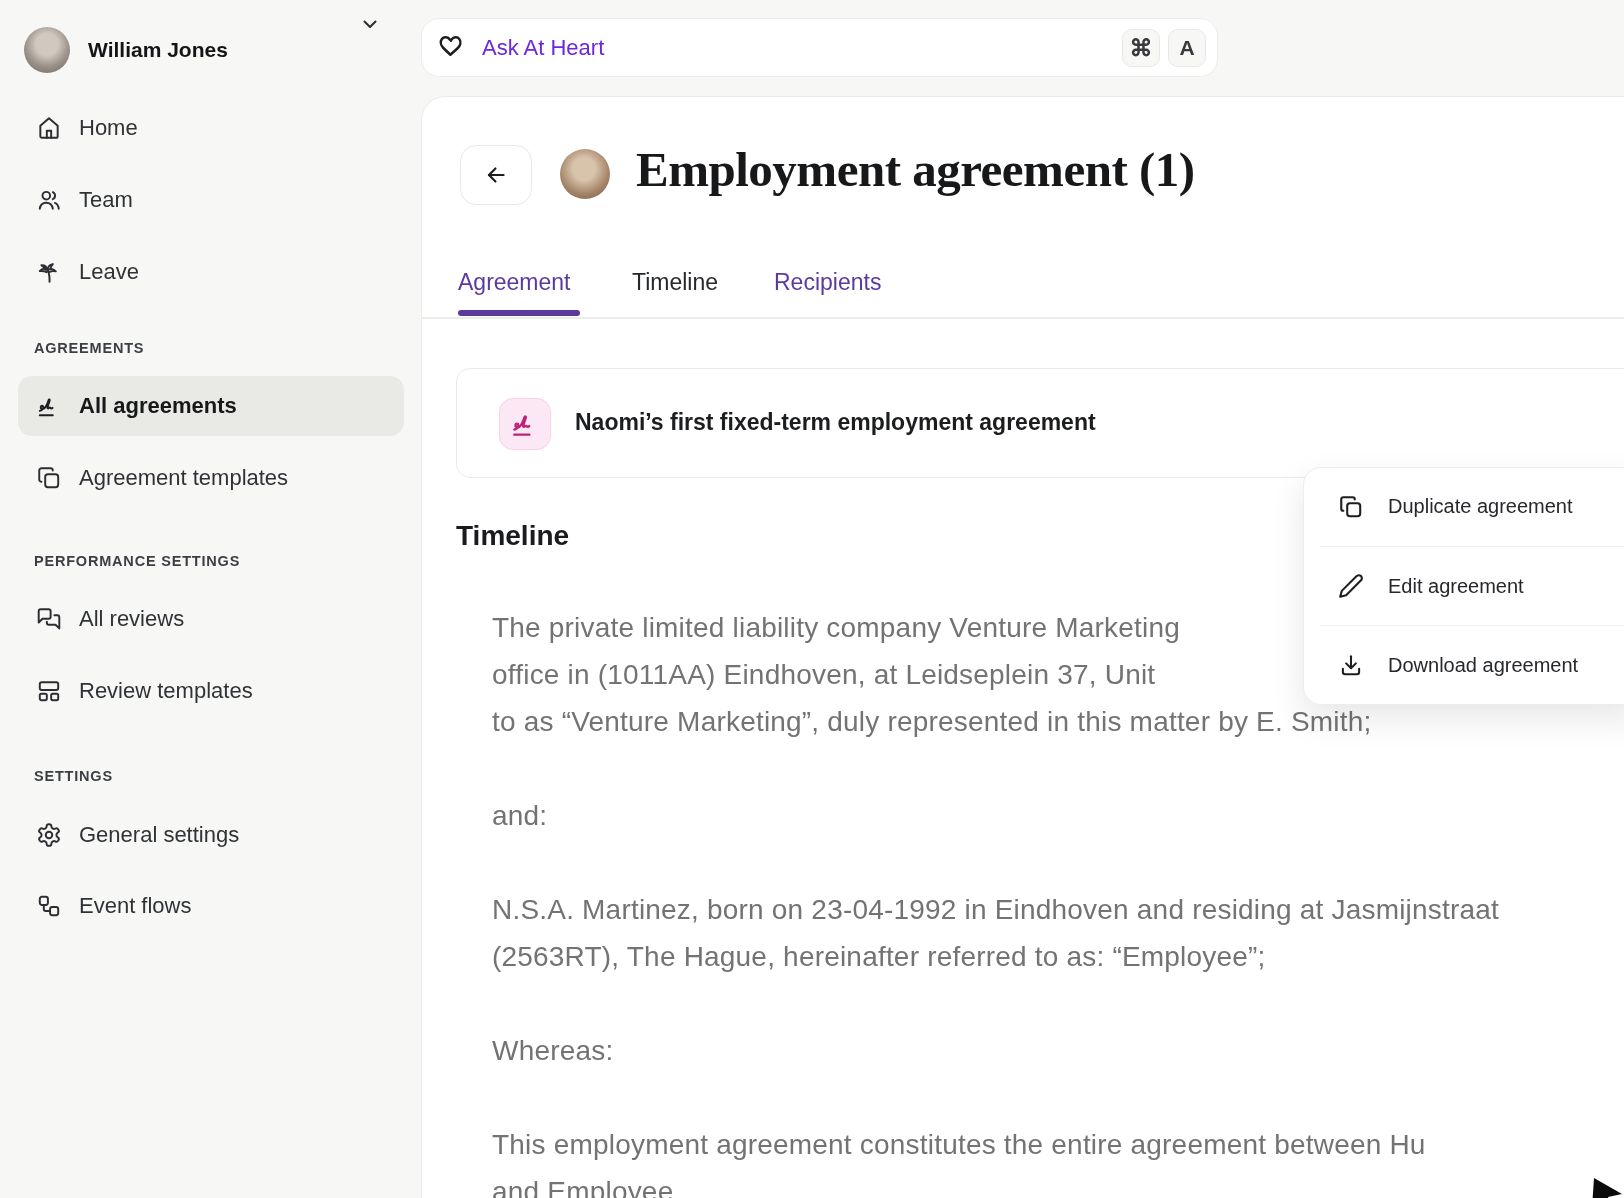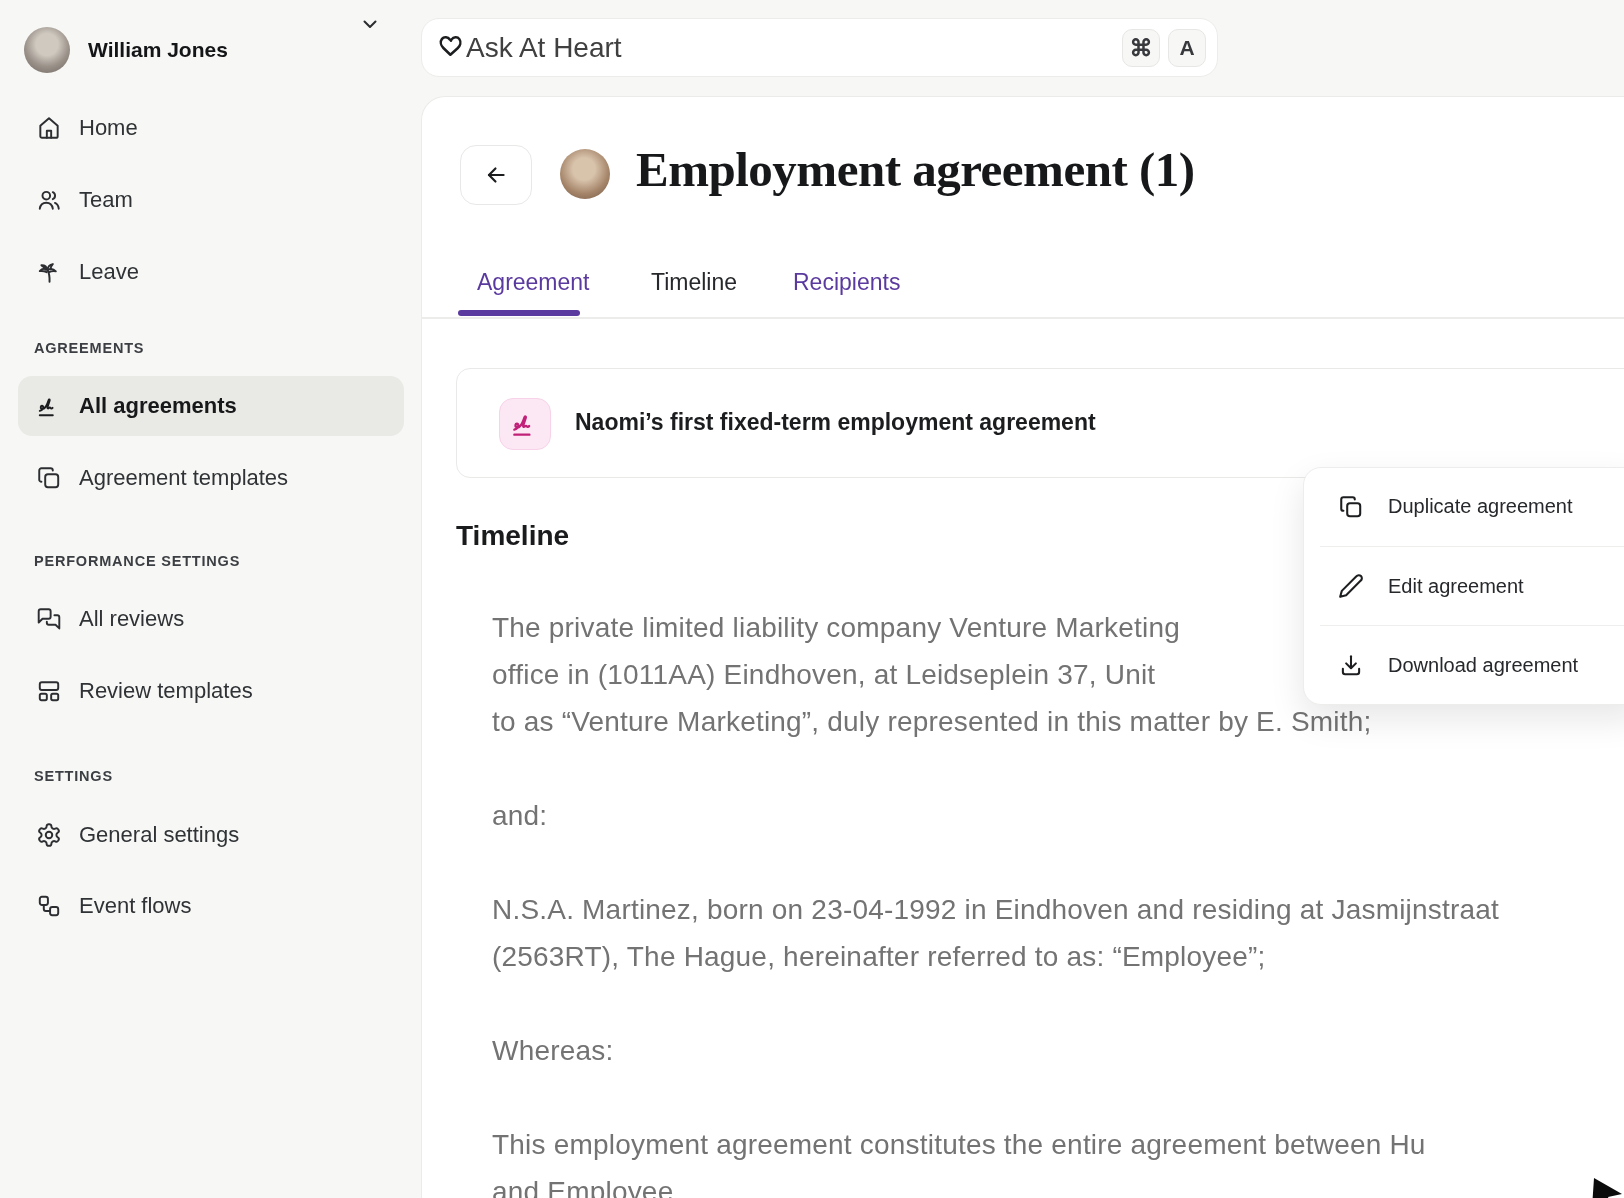--- a/index.html
+++ b/index.html
@@ -23,38 +23,38 @@
   .nav-label{font-size:22px;color:#303336;}
   .section-label{left:34px;font-size:14.5px;font-weight:600;letter-spacing:.8px;color:#3b3e42;}
   .pill{left:18px;top:376px;width:386px;height:60px;background:#e9e9e6;border-radius:14px;
     display:flex;align-items:center;gap:17px;padding-left:18px;box-sizing:border-box;cursor:pointer;}
   .pill .nav-label{font-weight:600;color:#17181a;}
 
   
   .searchbar{left:421px;top:18px;width:797px;height:59px;background:#fff;border:1px solid #ececea;
     border-radius:18px;box-sizing:border-box;display:flex;align-items:center;cursor:text;}
   .search-logo{margin-left:14px;}
-  .search-text{margin-left:0;font-size:28px;color:#404040;}
+  .search-text{margin-left:16px;font-size:22px;color:#6d28d9;}
   .kbd{position:absolute;top:29px;width:38px;height:38px;background:#f7f7f5;border:1px solid #e7e7e5;
     border-radius:10px;display:flex;align-items:center;justify-content:center;
     font-weight:600;color:#37393c;box-sizing:border-box;}
   .kbd-cmd{left:1122px;font-size:23px;}
   .kbd-a{left:1168px;font-size:21px;}
 
   
   .main-panel{left:421px;top:96px;width:1400px;height:1200px;background:#fff;
     border-top:1px solid #ebebe9;border-left:1px solid #ebebe9;border-radius:24px 0 0 0;}
   .back-btn{left:460px;top:145px;width:72px;height:60px;background:#fff;border:1px solid #e8e8e6;
     border-radius:16px;display:flex;align-items:center;justify-content:center;cursor:pointer;box-sizing:border-box;}
   .title-avatar{left:560px;top:149px;width:50px;height:50px;border-radius:50%;
     background:radial-gradient(circle at 48% 40%,#d8c3ab 0 28%,#a5856a 62%,#6e553f 100%);}
   .page-title{left:636px;top:141px;font-family:"Liberation Serif",serif;font-weight:700;
     font-size:49px;color:#17181a;letter-spacing:-.5px;}
 
-  .tab{top:269px;font-size:23px;cursor:pointer;margin-left:19px;}
+  .tab{top:269px;font-size:23px;cursor:pointer;}
   .tab-agreement{left:458px;color:#5b3aa0;font-weight:500;}
   .tab-timeline{left:632px;color:#26282b;}
   .tab-recipients{left:774px;color:#5b3aa0;font-weight:500;}
   .tab-underline{left:458px;top:310px;width:122px;height:6px;border-radius:3px;background:#5b3aa0;}
   .tabs-hairline{left:421px;top:317px;width:1203px;height:1.5px;background:#ececea;}
 
   
   .doc-card{left:456px;top:368px;width:1200px;height:110px;border:1.5px solid #e9e9e7;border-radius:14px;
     box-sizing:border-box;background:#fff;cursor:pointer;}
   .doc-card-icon{left:499px;top:398px;width:52px;height:52px;border-radius:14px;background:#fce8f4;

